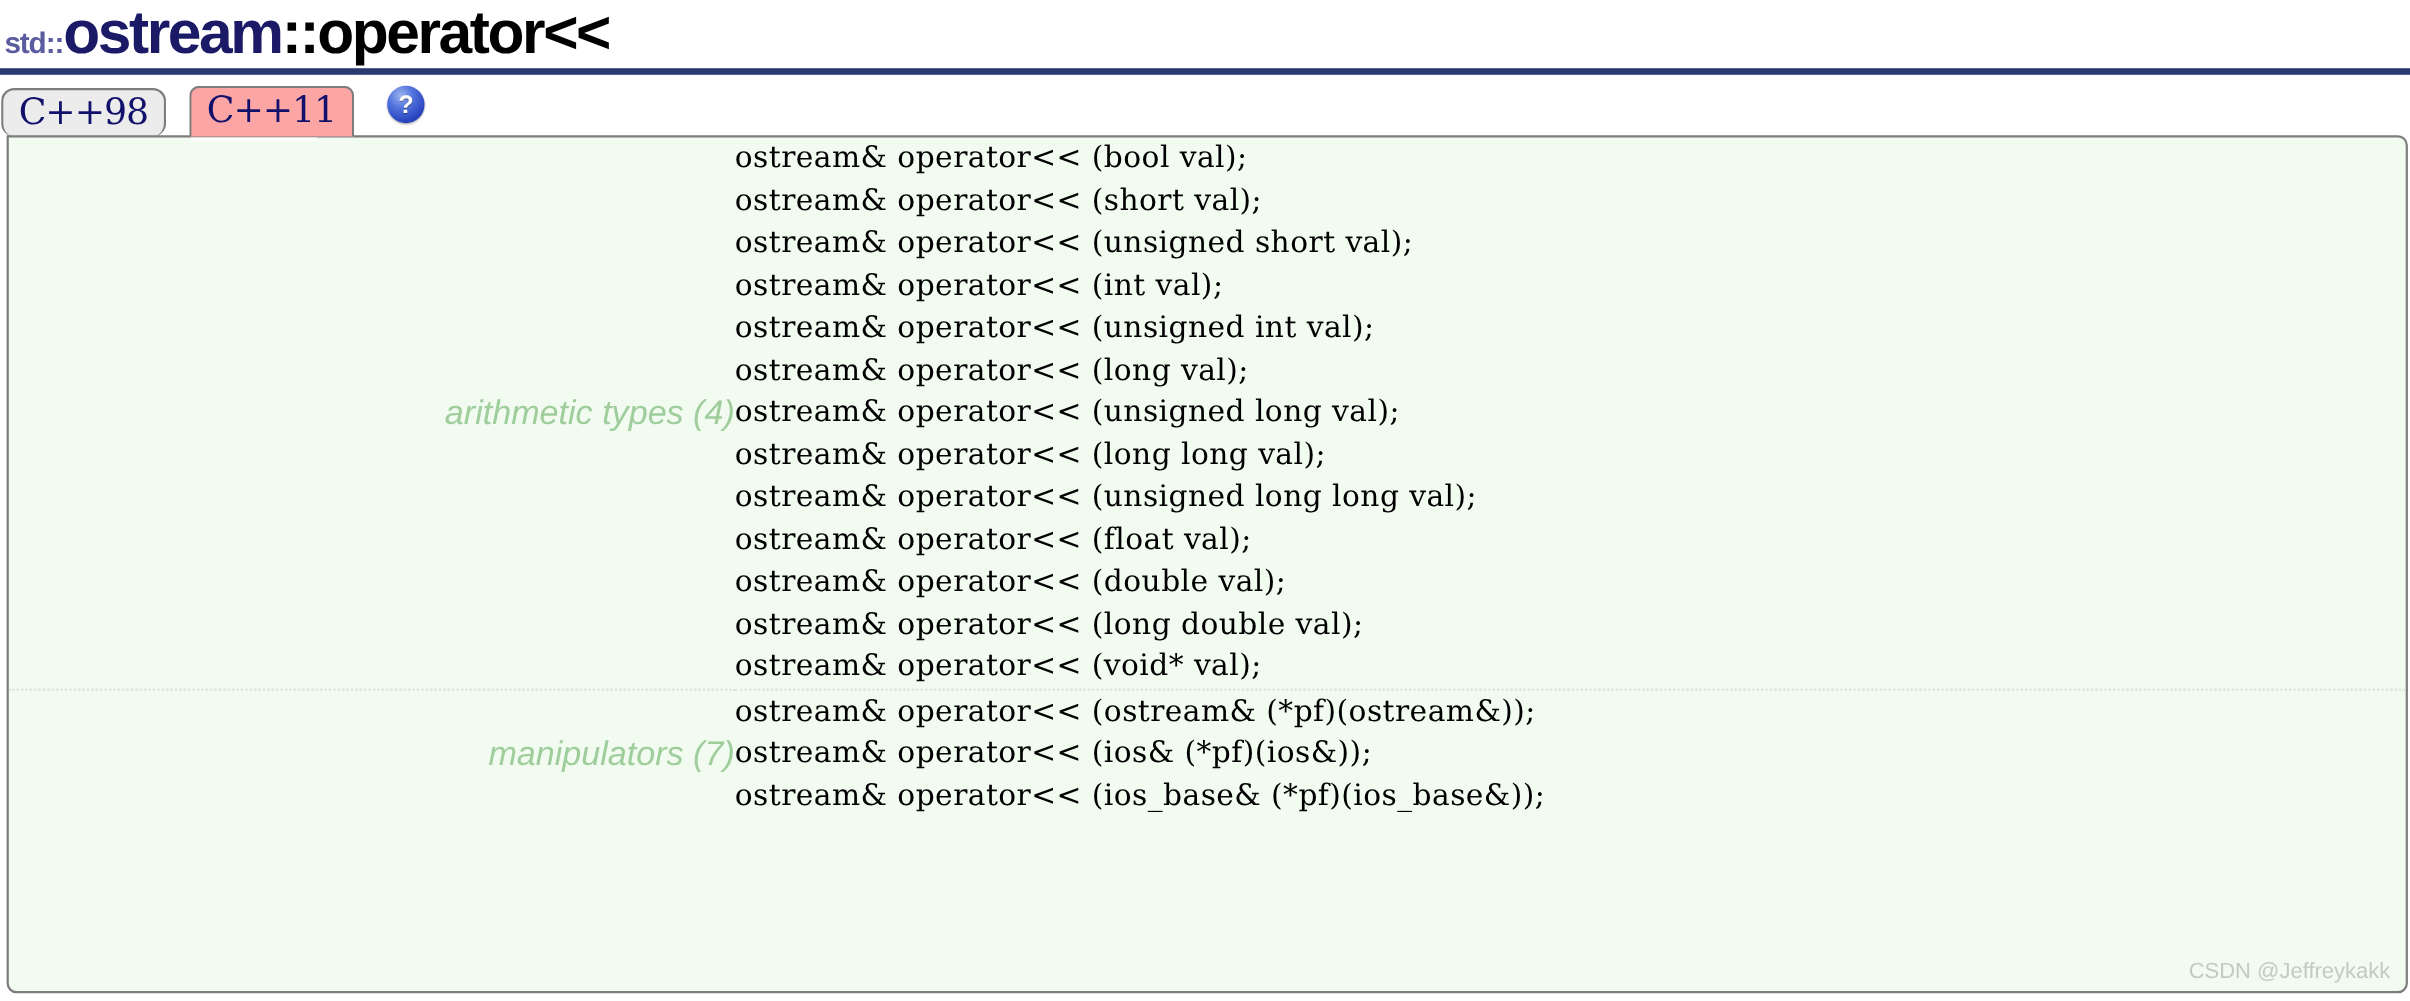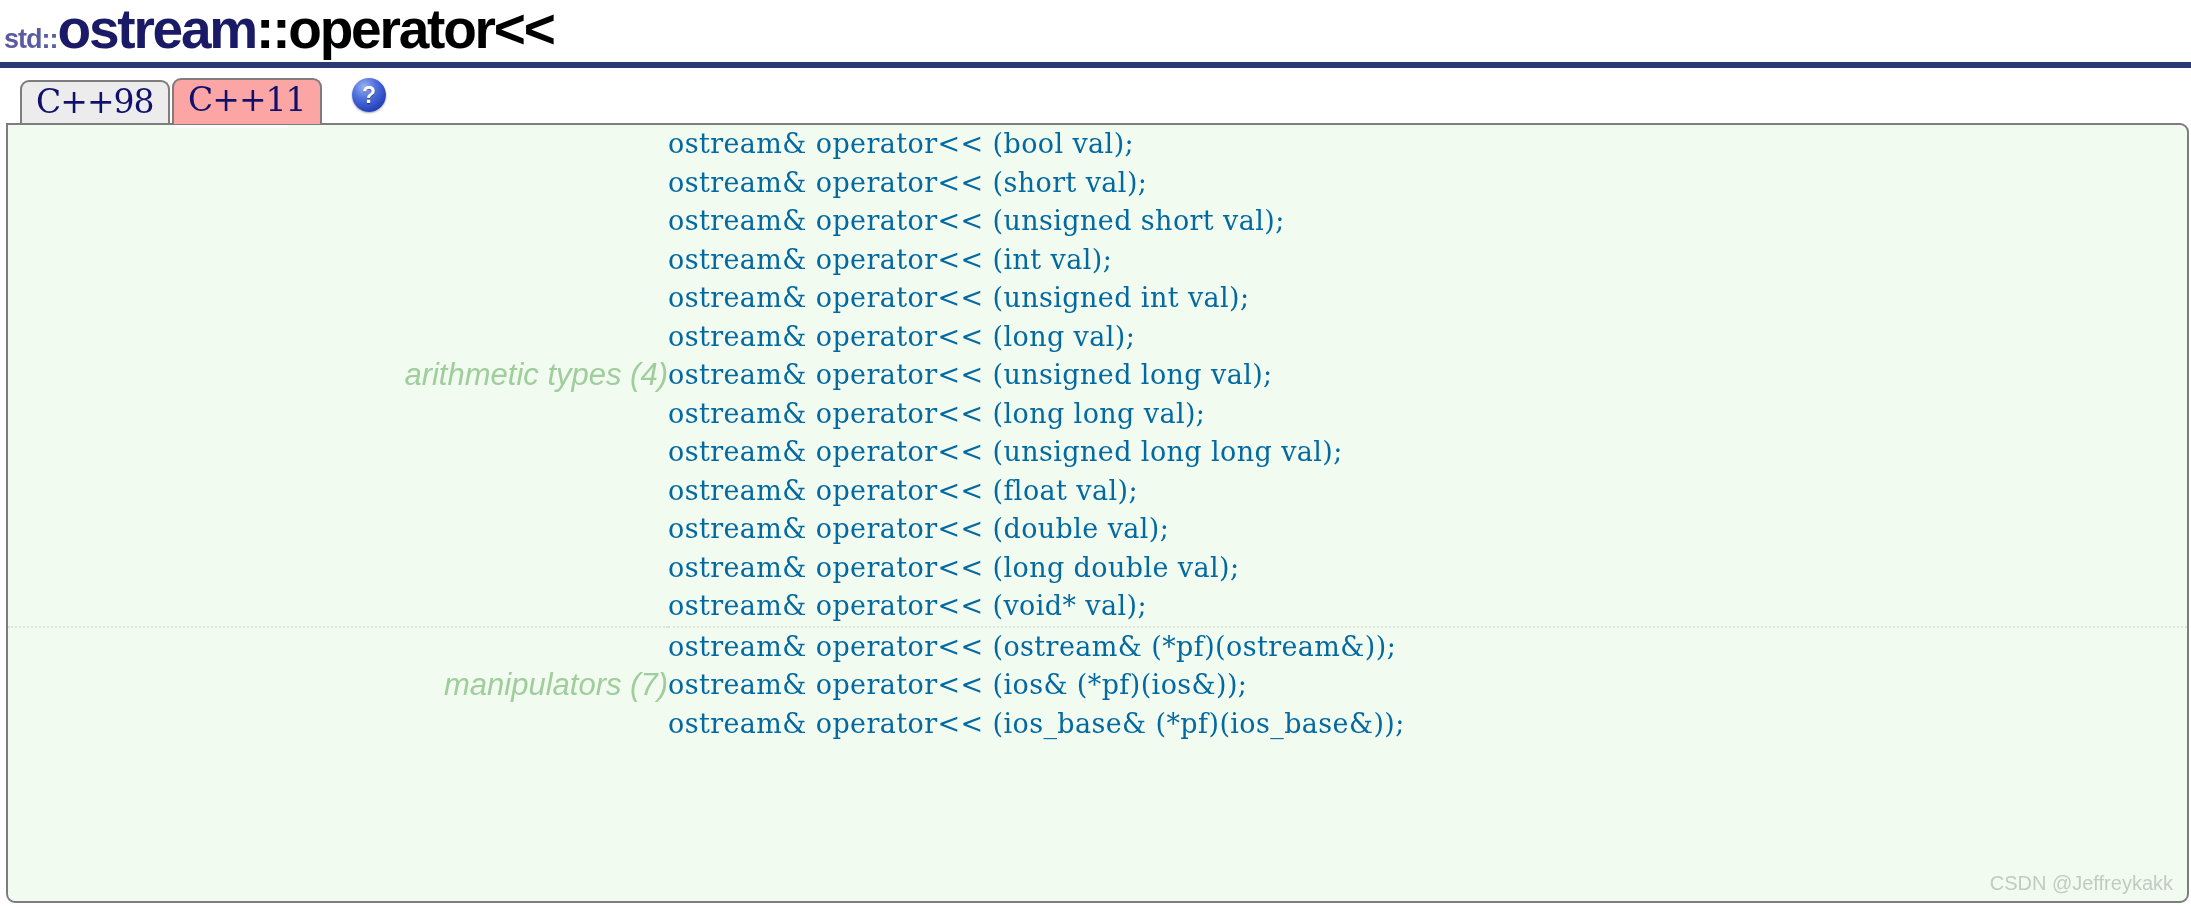--- a/index.html
+++ b/index.html
@@ -104,22 +104,23 @@
     font-size: 33px;
     color: #11116b;
     padding: 3px 14px 6px 14px;
     line-height: 1.0;
     letter-spacing: -1px;
     cursor: pointer;
     user-select: none;
   }
   .tab.inactive {
     background: #ececec;
-    left: 20px;
+    left: 1px;
     z-index: 1;
+    border-radius: 12px;
   }
   .tab.active {
     background: #fca5a5;
     left: 172px;
     z-index: 3;
     padding-bottom: 8px;
   }
   #help-icon {
     position: absolute;
     left: 352px;
@@ -193,21 +194,21 @@
     font-size: 31px;
     color: #9fcd9c;
     white-space: nowrap;
   }
   td.code-cell {
     text-align: left;
   }
   .sig {
     font-family: "DejaVu Serif", serif;
     font-size: 27px;
-    color: #0369a1;
+    color: #000000;
     line-height: 38.5px;
     white-space: pre;
     letter-spacing: 0.4px;
   }
 
   #watermark {
     position: absolute;
     right: 14px;
     bottom: 6px;
     font-family: "Liberation Sans", sans-serif;

